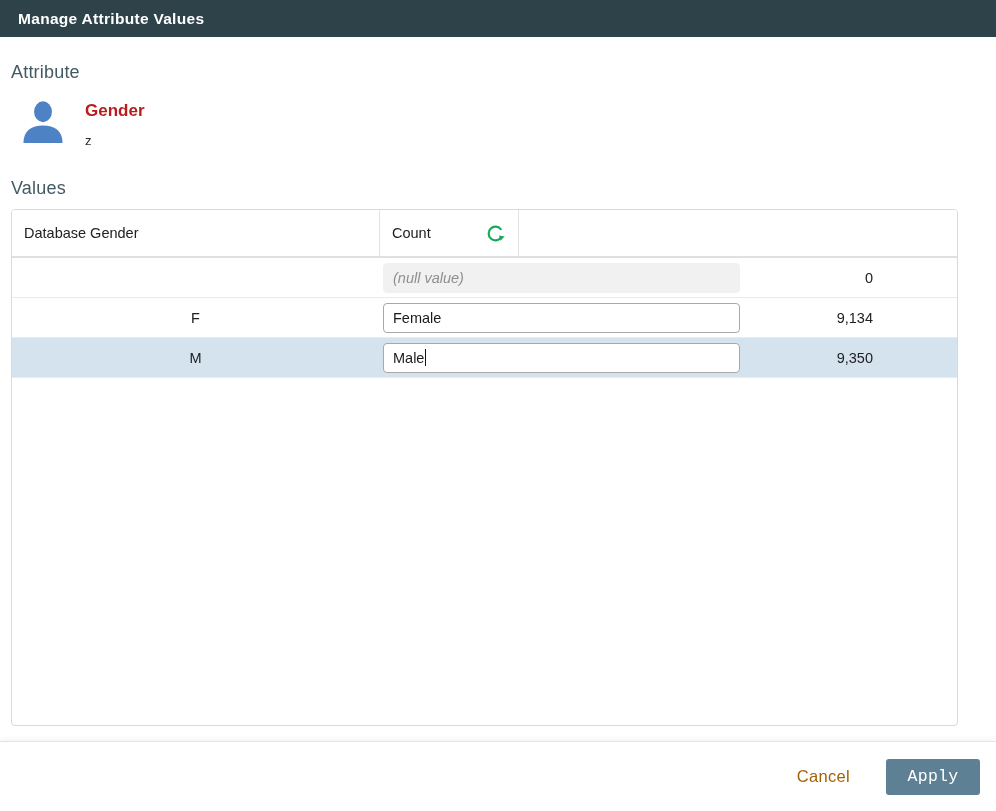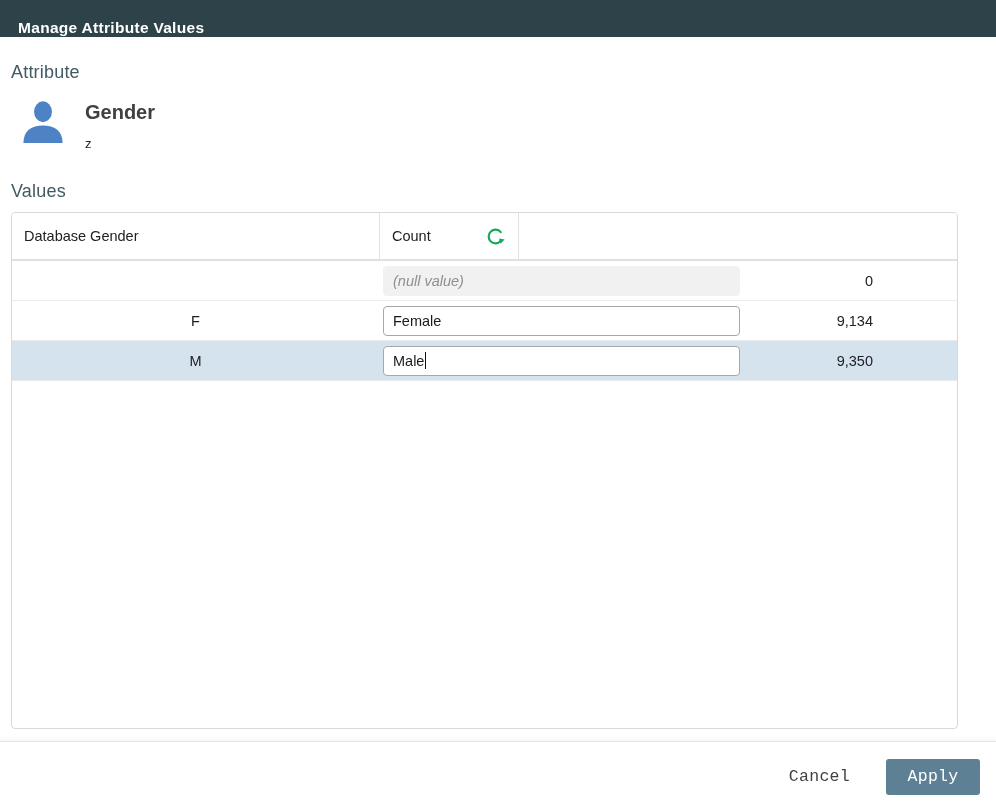--- a/index.html
+++ b/index.html
@@ -10,21 +10,21 @@
     position: relative;
     overflow: hidden;
     color: #202124;
   }
 
   
   .titlebar {
     height: 37px;
     background: #2e4249;
     display: flex;
-    align-items: flex-end;
+    align-items: center;
     padding: 0 18px;
   }
   .titlebar .title {
     color: #ffffff;
     font-size: 15.5px;
     font-weight: 700;
     letter-spacing: 0.3px;
   }
 
   
@@ -39,21 +39,21 @@
   .values-label { margin-top: 30px; }
 
   .attribute-row {
     display: flex;
     align-items: flex-start;
     margin-top: 15px;
     margin-left: 6px;
   }
   .person-icon { width: 52px; height: 50px; display: block; }
   .attribute-text { margin-left: 16px; padding-top: 3px; }
-  .attribute-name { font-size: 20px; font-weight: 700; color: #404040; }
+  .attribute-name { font-size: 17px; font-weight: 700; color: #b91c1c; }
   .attribute-desc { font-size: 13px; color: #2b2b2b; margin-top: 12px; }
 
   
   .table {
     margin-top: 10px;
     width: 947px;
     height: 517px;
     border: 1px solid #d9d9d9;
     border-radius: 4px;
     overflow: hidden;
@@ -132,22 +132,22 @@
     border-top: 1px solid #e4e4e4;
     box-shadow: 0 -3px 4px rgba(0,0,0,0.035);
     display: flex;
     align-items: center;
     justify-content: flex-end;
     padding-right: 16px;
   }
   .btn-cancel {
     background: none;
     border: none;
-    color: #404040;
-    font-family: Liberation Mono, monospace;
+    color: #a16207;
+    font-family: Liberation Sans, sans-serif;
     font-size: 16.5px;
     letter-spacing: 0.3px;
     margin-right: 36px;
     cursor: pointer;
   }
   .btn-apply {
     width: 94px;
     height: 36px;
     background: #5d8095;
     border: none;

